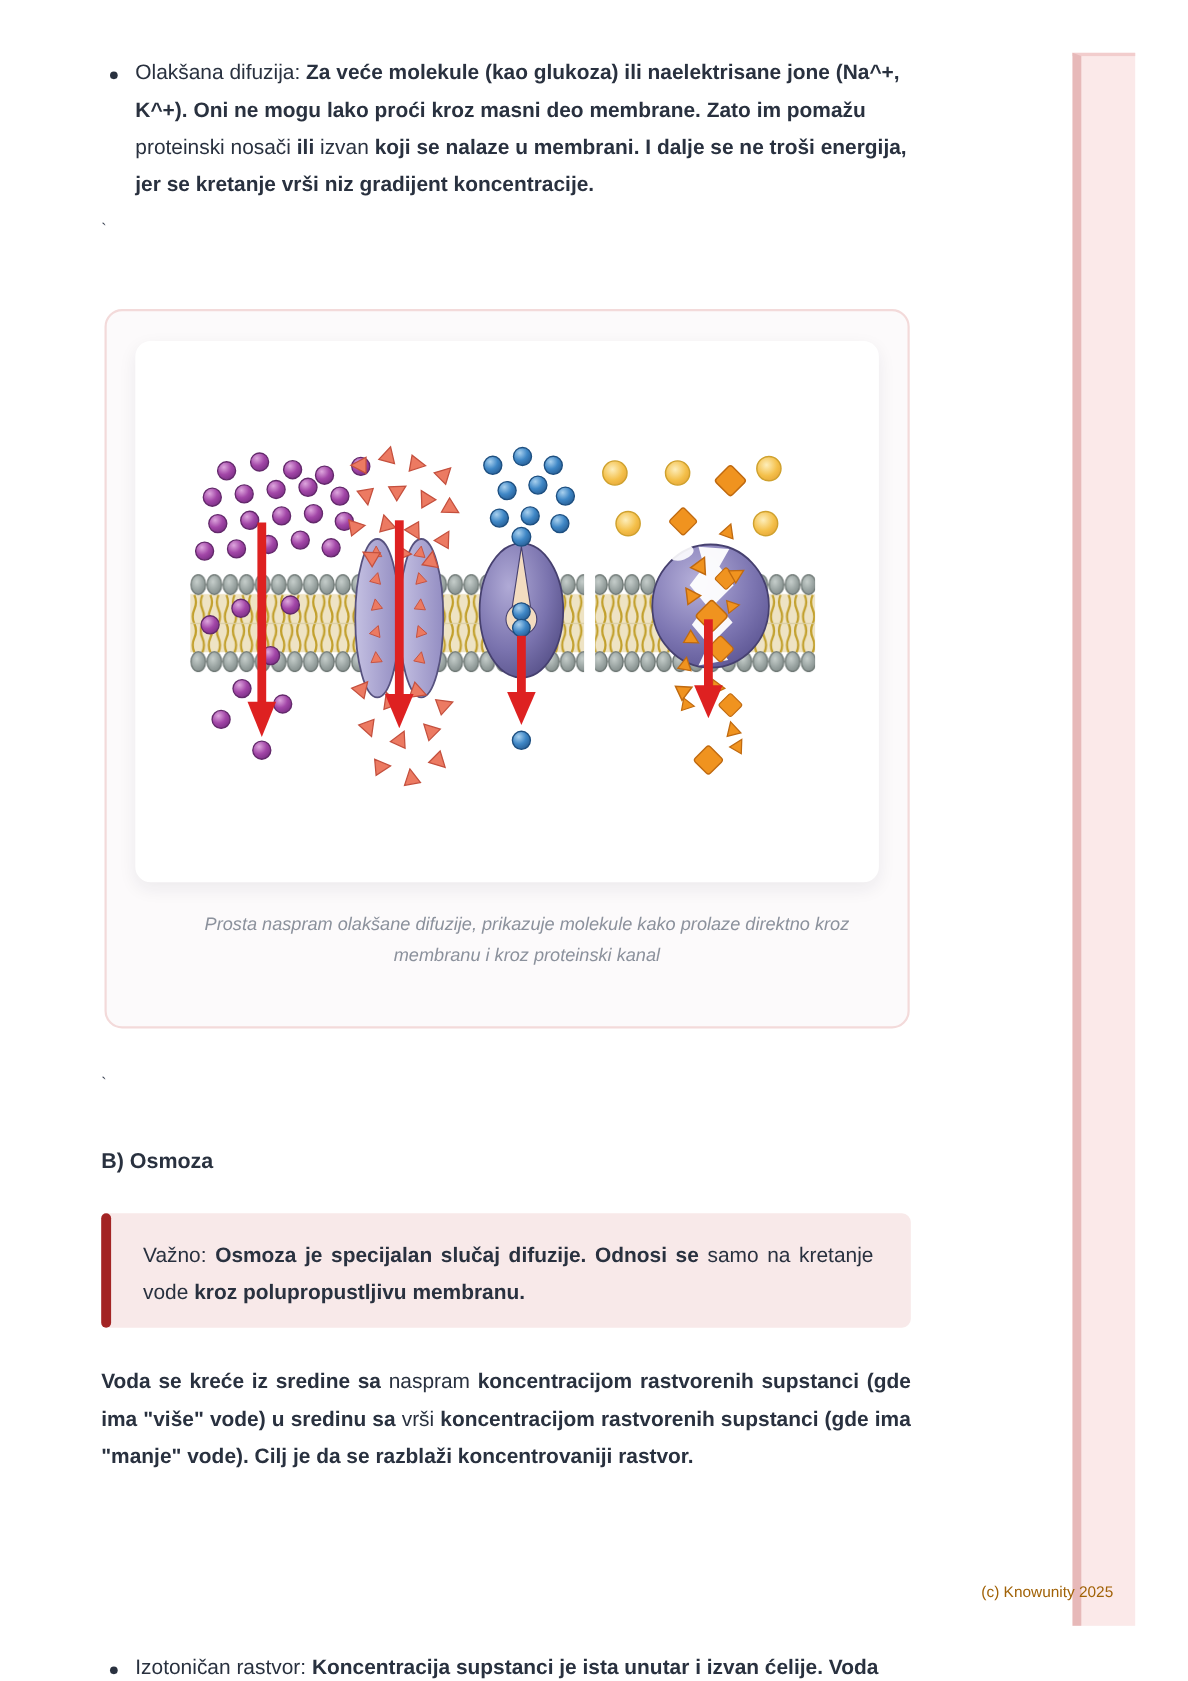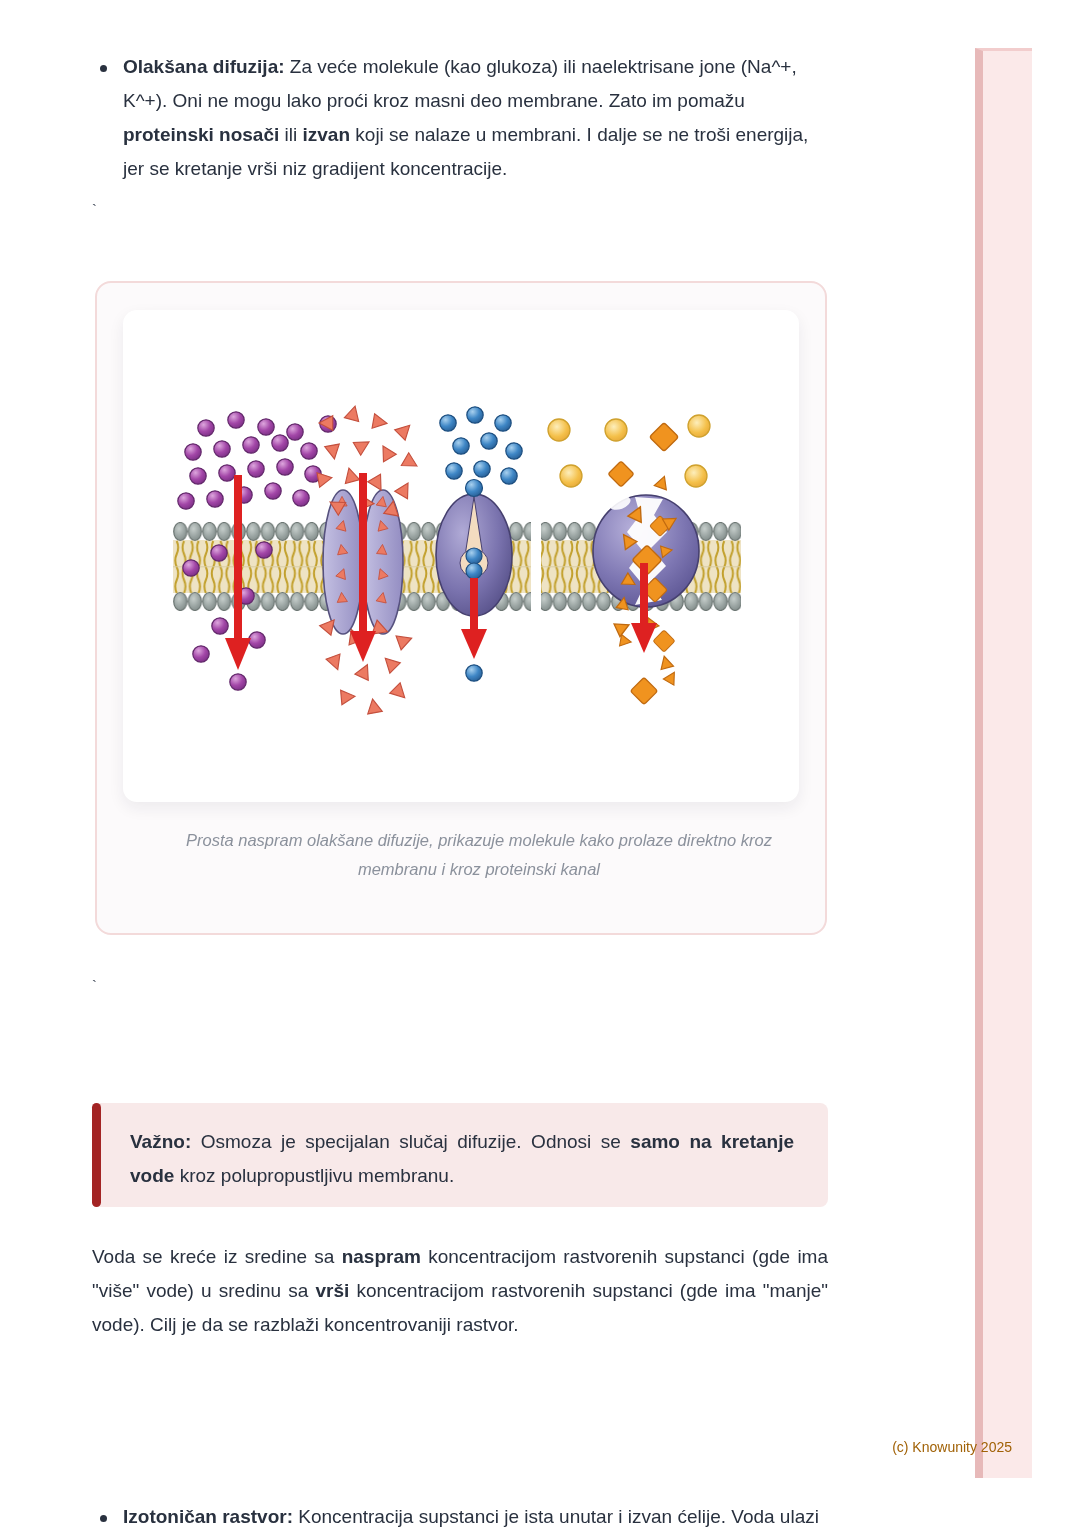--- a/index.html
+++ b/index.html
@@ -20,22 +20,22 @@
     position:absolute;right:68px;top:1438px;font-size:14px;line-height:18px;
     color:#a16207;z-index:2;white-space:nowrap;
   }
 
   .block{position:absolute;left:92px;width:736px;font-size:19px;line-height:34px;}
   .bullet-row{padding-left:31px;box-sizing:border-box;position:relative;}
   .bullet-dot{
     position:absolute;left:8px;top:15px;width:7px;height:7px;border-radius:50%;
     background:#29313f;
   }
-  .rich span{font-weight:400;}
-  .rich b{font-weight:700;}
+  .rich span{font-weight:700;}
+  .rich b{font-weight:400;}
   p{margin:0;}
 
   .tick{font-size:15px;line-height:20px;color:#3c4454;}
   #tick1{top:200px;}
   #tick2{top:976px;}
 
   
   .card{
     position:absolute;left:95px;top:281px;width:732px;height:654px;
     background:#fcfafb;border:2px solid #f3dada;border-radius:16px;
@@ -288,20 +288,21 @@
               <polygon points="508,313 534,313 521,343"></polygon>
           </g>
         </g>
       </svg>
     </div>
     <figcaption>Prosta naspram olakšane difuzije, prikazuje molekule kako prolaze direktno kroz membranu i kroz proteinski kanal</figcaption>
   </figure>
 
   <div class="block tick" id="tick2">`</div>
 
+  <h3 class="block" id="heading">B) Osmoza</h3>
 
   <div class="block callout">
     <p class="rich"><b>Važno:</b><span> Osmoza je specijalan slučaj difuzije. Odnosi se </span><b>samo na kretanje vode</b><span> kroz polupropustljivu membranu.</span></p>
   </div>
 
   <p class="block rich" id="para1"><span>Voda se kreće iz sredine sa </span><b>naspram</b><span> koncentracijom rastvorenih supstanci (gde ima "više" vode) u sredinu sa </span><b>vrši</b><span> koncentracijom rastvorenih supstanci (gde ima "manje" vode). Cilj je da se razblaži koncentrovaniji rastvor.</span></p>
 
   <div class="block bullet-row" id="bullet2">
     <span class="bullet-dot"></span>
     <p class="rich"><b>Izotoničan rastvor:</b><span> Koncentracija supstanci je ista unutar i izvan ćelije. Voda ulazi i izlazi istom brzinom. Ćelija zadržava normalan oblik. (npr. fiziološki rastvor)</span></p>

